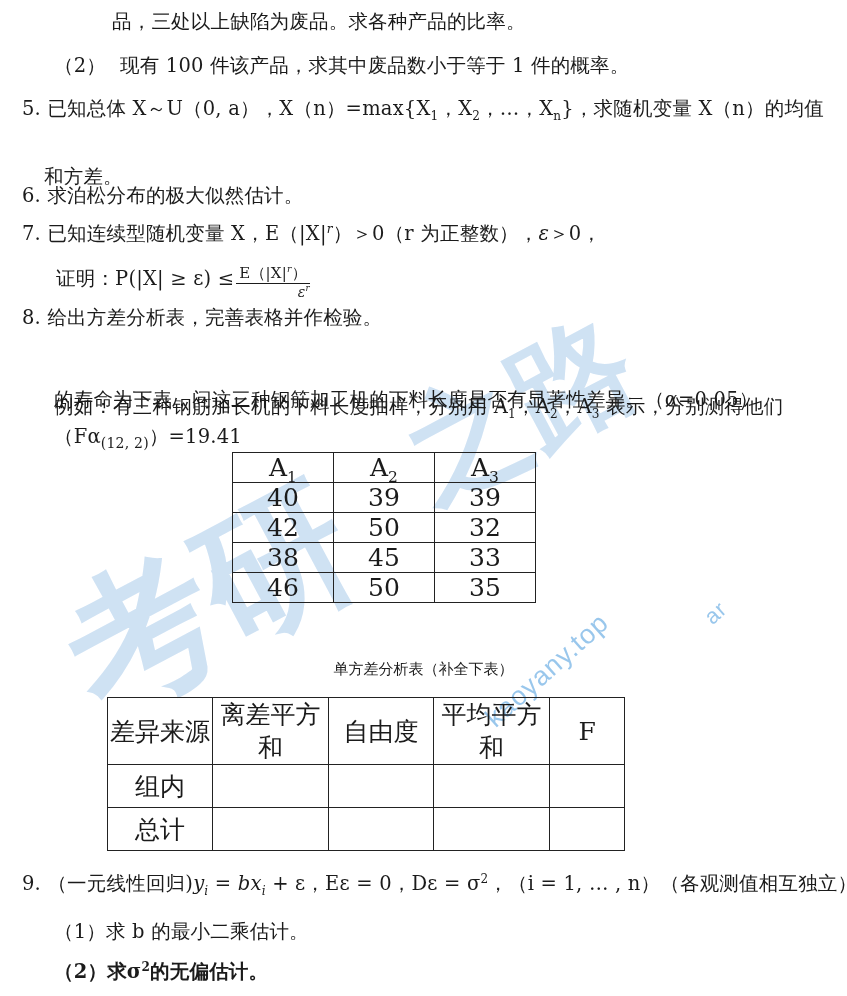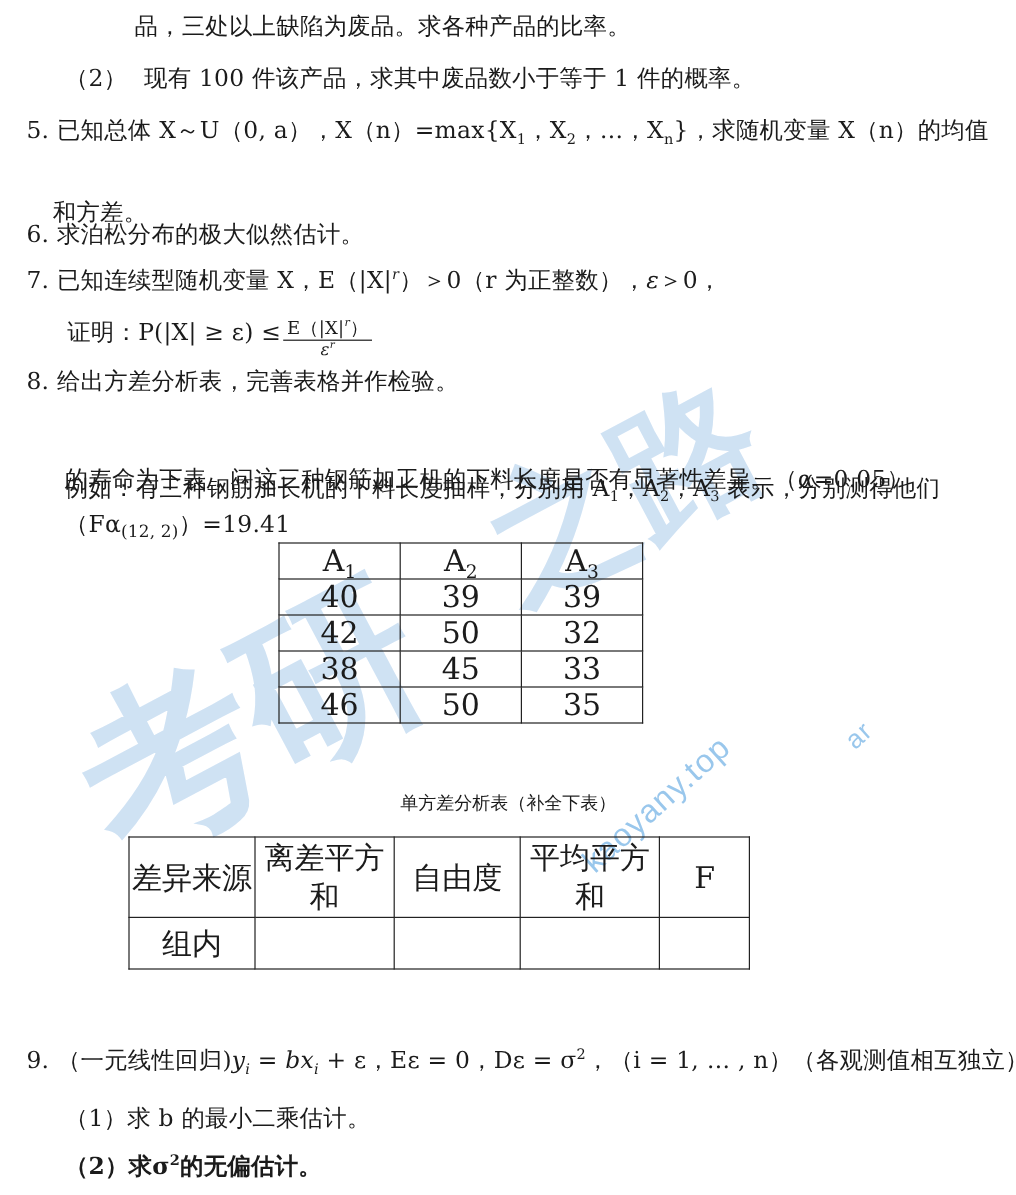--- a/index.html
+++ b/index.html
@@ -75,20 +75,21 @@
   .frac .num {
     display: block;
     font-size: 15px;
     padding: 0 3px 1px 3px;
     border-bottom: 1.4px solid #1b1b1b;
   }
   .frac .den {
     display: block;
     font-size: 14px;
     padding-top: 1px;
+    text-align: right;
   }
 
   
   table {
     position: absolute;
     border-collapse: collapse;
     background: transparent;
   }
   table td, table th {
     border: 1.6px solid #222;
@@ -217,20 +218,27 @@
       </tr>
     </thead>
     <tbody>
       <tr>
         <td class="c0">组内</td>
         <td class="c1"></td>
         <td class="c2"></td>
         <td class="c3"></td>
         <td class="c4"></td>
       </tr>
+      <tr>
+        <td class="c0">总计</td>
+        <td class="c1"></td>
+        <td class="c2"></td>
+        <td class="c3"></td>
+        <td class="c4"></td>
+      </tr>
     </tbody>
   </table>
 
   <div class="line" style="left:22px; top:874px;">
     <span>9.</span>
     <span>（一元线性回归)</span><span class="ital">y</span><sub class="ital">i</sub><span class="ital"> = bx</span><sub class="ital">i</sub><span> + ε，Eε = 0，Dε = σ</span><sup>2</sup><span>，（i = 1, … , n）（各观测值相互独立）</span>
   </div>
 
   <div class="line" style="left:54px; top:922px;">（1）求 b 的最小二乘估计。</div>
 

